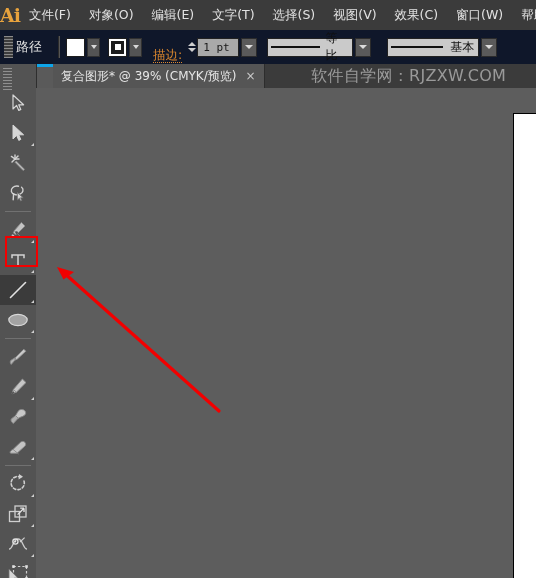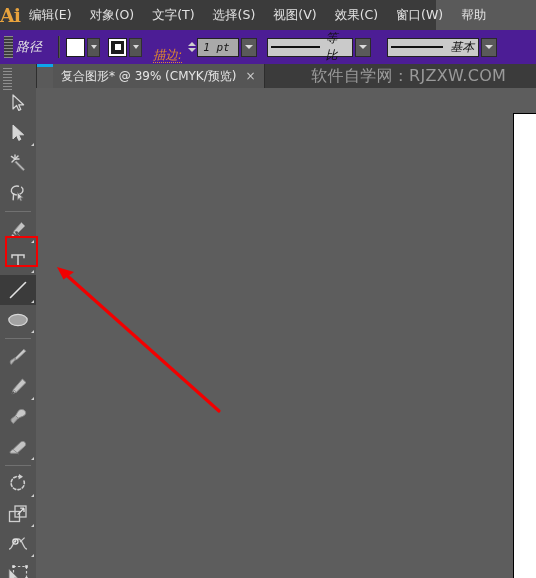--- a/index.html
+++ b/index.html
@@ -6,38 +6,38 @@
   body{
     width:536px;height:578px;overflow:hidden;
     background:#5a5a5a;
     font-family:"DejaVu Sans","Liberation Sans",sans-serif;
     -webkit-font-smoothing:antialiased;
   }
   #app{position:relative;width:536px;height:578px;}
 
   
   .menubar{
-    position:absolute;left:0;top:0;width:436px;height:30px;
+    position:absolute;left:0;top:0;width:536px;height:30px;
     background:#3b3b3b;display:flex;align-items:center;
   }
   .ai-logo{
     width:34px;height:30px;display:flex;align-items:center;justify-content:center;
     color:#e8a33d;font-weight:bold;font-size:19px;font-family:"DejaVu Serif","Liberation Serif",serif;
     letter-spacing:-1px;
   }
   .menu-item{
     color:#e2e2e2;font-size:12.5px;padding:0 9px;height:30px;
     display:flex;align-items:center;white-space:nowrap;cursor:default;
   }
 
   
   .controlbar{
     position:absolute;left:0;top:30px;width:536px;height:34px;
-    background:#4c1d95;border-bottom:3px solid #0ea5e9;
-    display:flex;align-items:center;font-style:italic;
+    background:#0f172a;border-bottom:3px solid #0ea5e9;
+    display:flex;align-items:center;
   }
   .cb-grip{
     width:9px;height:22px;margin-left:4px;margin-right:3px;
     background:repeating-linear-gradient(to bottom,#8a8a8a 0,#8a8a8a 1px,#3d3d3d 1px,#3d3d3d 3px);
   }
   .cb-label{color:#e4e4e4;font-size:13px;margin-right:10px;white-space:nowrap;}
   .cb-sep{width:1px;height:22px;background:#2c2c2c;border-right:1px solid #555;margin:0 6px;}
 
   .swatch-group{display:flex;align-items:center;margin-right:3px;}
   .swatch{
@@ -149,22 +149,23 @@
   }
   .arrow-svg{position:absolute;left:0;top:0;pointer-events:none;}
 </style>
 </head>
 <body>
 
 <div id="app">
 
   <div class="menubar">
     <div class="ai-logo">Ai</div>
+    <div class="menu-item">文件(F)</div>
+    <div class="menu-item">对象(O)</div>
     <div class="menu-item">编辑(E)</div>
-    <div class="menu-item">对象(O)</div>
     <div class="menu-item">文字(T)</div>
     <div class="menu-item">选择(S)</div>
     <div class="menu-item">视图(V)</div>
     <div class="menu-item">效果(C)</div>
     <div class="menu-item">窗口(W)</div>
     <div class="menu-item">帮助</div>
   </div>
 
   <div class="controlbar">
     <div class="cb-grip"></div>

